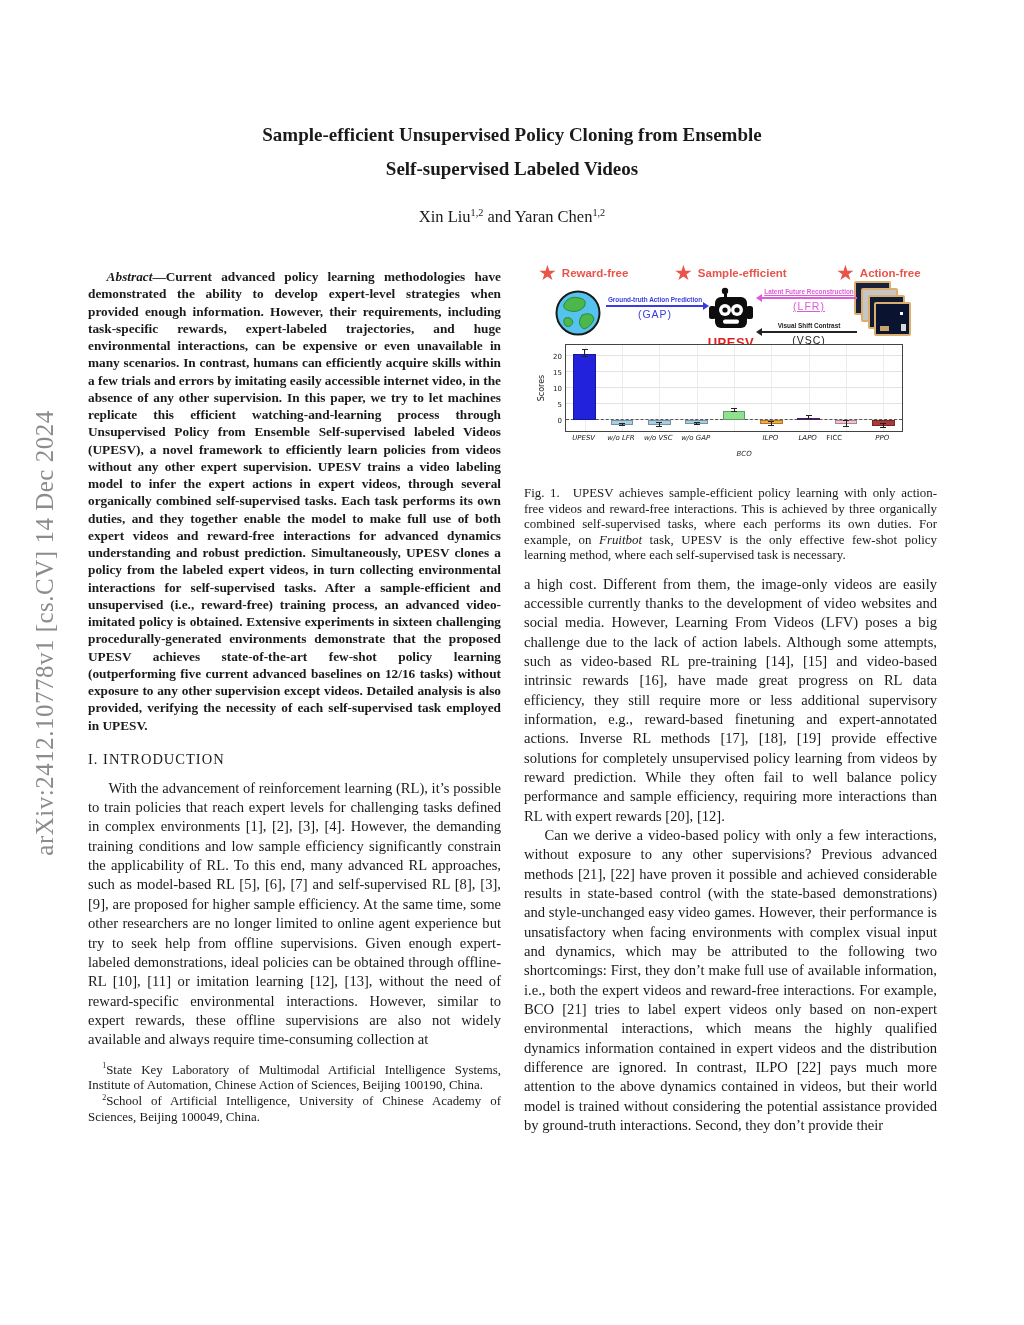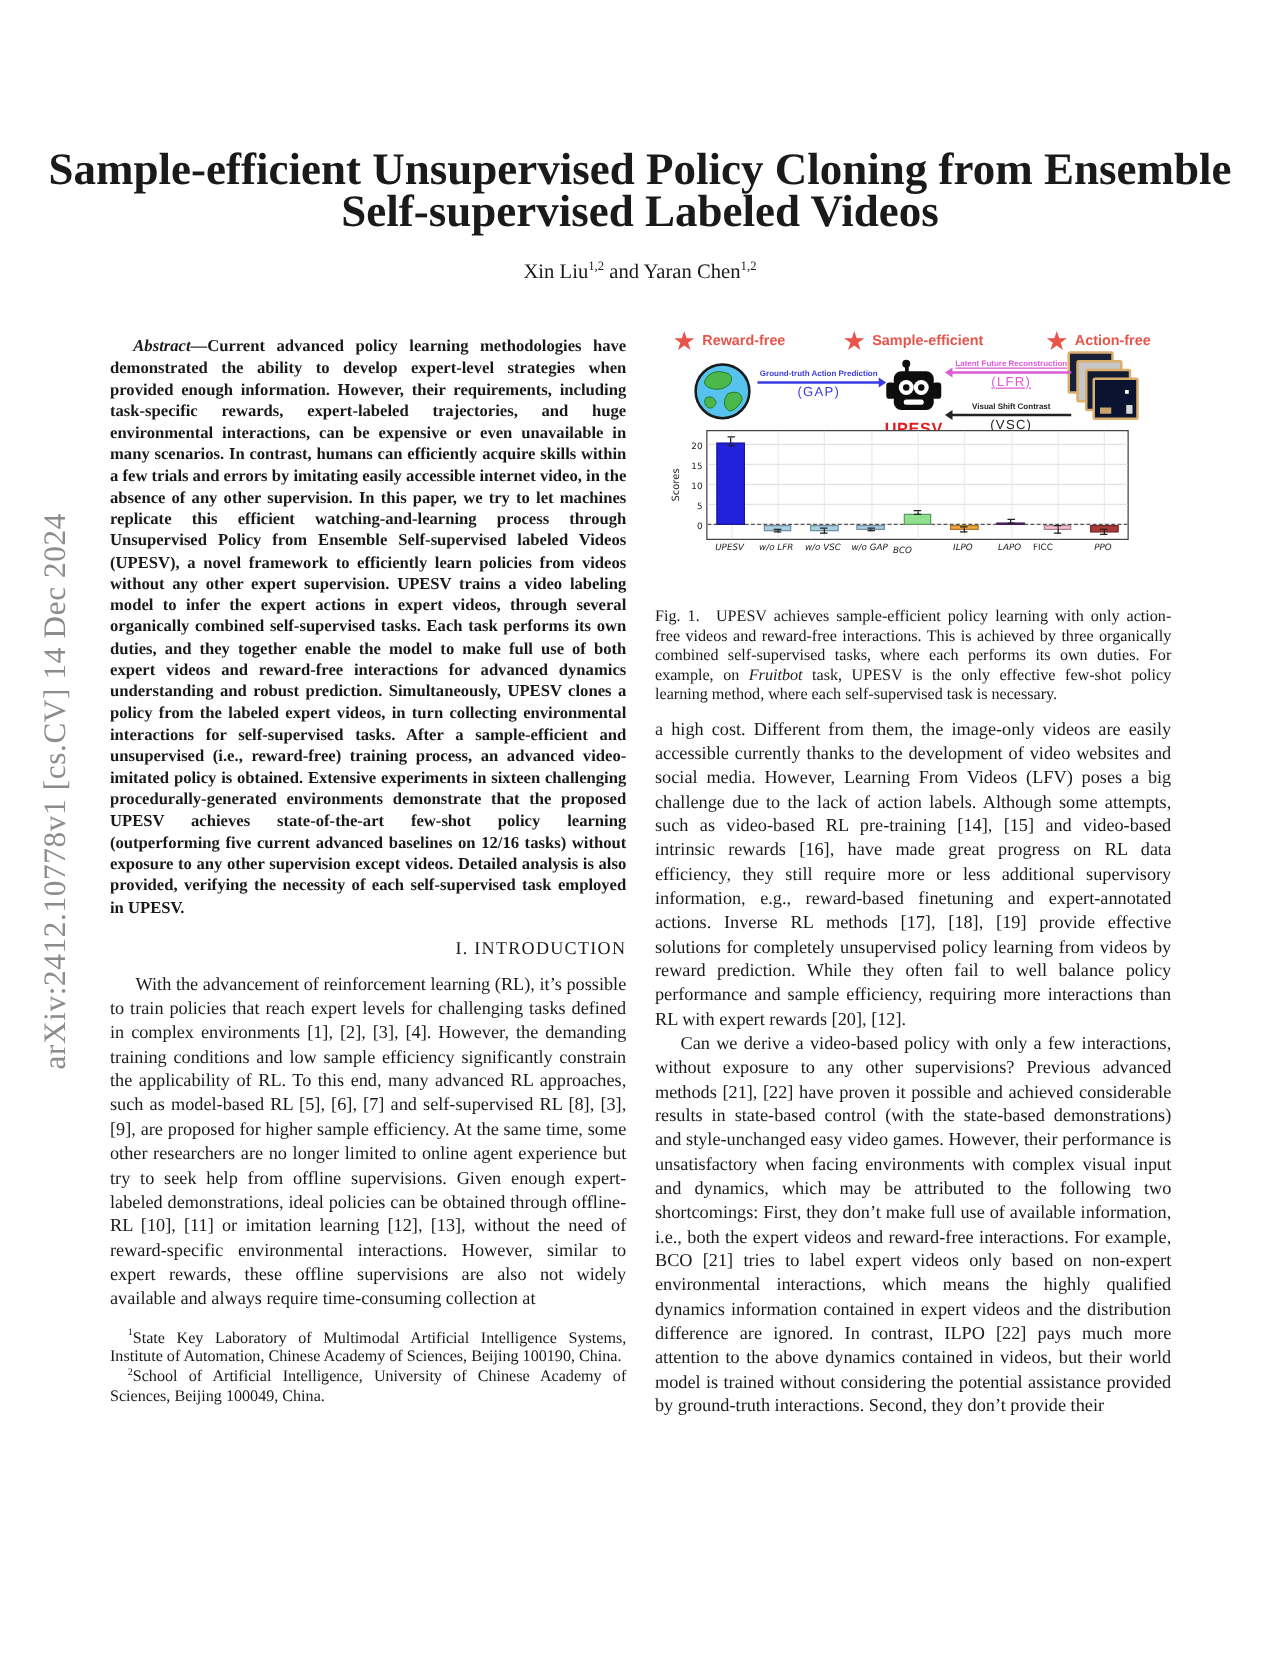--- a/index.html
+++ b/index.html
@@ -6,35 +6,35 @@
   html,body { width:1024px; height:1325px; background:#ffffff; overflow:hidden;
               font-family:"Liberation Serif","DejaVu Serif",serif; color:#1a1a1a; }
   .page { position:relative; width:1024px; height:1325px; }
 
   
   .arxiv { position:absolute; left:45px; top:633px; transform:translate(-50%,-50%) rotate(-90deg);
            white-space:nowrap; font-size:25px; color:#8c8c8c; letter-spacing:0.5px; }
 
   
   .title { position:absolute; top:118px; left:0; width:100%; text-align:center;
-           font-size:36px; font-weight:bold; line-height:34px; }
+           font-size:19px; font-weight:bold; line-height:34px; }
   .authors { position:absolute; top:207px; left:0; width:100%; text-align:center; font-size:16.5px; }
   sup { font-size:0.62em; vertical-align:super; line-height:0;margin-top:48px; }
 
   
   .col { position:absolute; width:413px; text-align:justify; }
   .col-left  { left:88px;  top:268px; }
   .col-right { left:524px; top:263px; }
 
   .abstract { font-weight:bold; font-size:13.3px; line-height:17.25px; }
   .abstract .lead { font-style:italic; }
   .abstract .body { text-indent:0; }
   .indent1 { text-indent:1.4em; }
 
-  .sec-heading { text-align:right; font-size:14.5px; letter-spacing:1px; margin-top:17px; margin-bottom:11px; }
+  .sec-heading { text-align:left; font-size:14.5px; letter-spacing:1px; margin-top:17px; margin-bottom:11px; }
   .bodypar { font-size:14.6px; line-height:19.35px; }
   .footnotes { margin-top:13px; font-size:12.9px; line-height:15.7px; }
   .footnotes .fn { text-indent:1.1em; }
 
   
   .figure { position:relative; width:413px; height:216px; }
   .badge { position:absolute; top:0; display:flex; align-items:center; }
   .badge .star { font-size:21px; color:var(--star); line-height:20px; margin-right:5px; }
   .badge .blabel { font-family:"Liberation Sans","DejaVu Sans",sans-serif; font-weight:bold;
                    font-size:11.5px; color:var(--star); }
@@ -95,21 +95,21 @@
   <div class="authors"><span>Xin Liu</span><sup>1,2</sup><span> and </span><span>Yaran Chen</span><sup>1,2</sup></div>
 
   <div class="col col-left">
     <div class="abstract indent1"><span class="lead">Abstract</span><span class="body">—Current advanced policy learning methodologies have demonstrated the ability to develop expert-level strategies when provided enough information. However, their requirements, including task-specific rewards, expert-labeled trajectories, and huge environmental interactions, can be expensive or even unavailable in many scenarios. In contrast, humans can efficiently acquire skills within a few trials and errors by imitating easily accessible internet video, in the absence of any other supervision. In this paper, we try to let machines replicate this efficient watching-and-learning process through Unsupervised Policy from Ensemble Self-supervised labeled Videos (UPESV), a novel framework to efficiently learn policies from videos without any other expert supervision. UPESV trains a video labeling model to infer the expert actions in expert videos, through several organically combined self-supervised tasks. Each task performs its own duties, and they together enable the model to make full use of both expert videos and reward-free interactions for advanced dynamics understanding and robust prediction. Simultaneously, UPESV clones a policy from the labeled expert videos, in turn collecting environmental interactions for self-supervised tasks. After a sample-efficient and unsupervised (i.e., reward-free) training process, an advanced video-imitated policy is obtained. Extensive experiments in sixteen challenging procedurally-generated environments demonstrate that the proposed UPESV achieves state-of-the-art few-shot policy learning (outperforming five current advanced baselines on 12/16 tasks) without exposure to any other supervision except videos. Detailed analysis is also provided, verifying the necessity of each self-supervised task employed in UPESV.</span></div>
 
     <div class="sec-heading">I.  INTRODUCTION</div>
 
     <div class="bodypar indent1">With the advancement of reinforcement learning (RL), it’s possible to train policies that reach expert levels for challenging tasks defined in complex environments [1], [2], [3], [4]. However, the demanding training conditions and low sample efficiency significantly constrain the applicability of RL. To this end, many advanced RL approaches, such as model-based RL [5], [6], [7] and self-supervised RL [8], [3], [9], are proposed for higher sample efficiency. At the same time, some other researchers are no longer limited to online agent experience but try to seek help from offline supervisions. Given enough expert-labeled demonstrations, ideal policies can be obtained through offline-RL [10], [11] or imitation learning [12], [13], without the need of reward-specific environmental interactions. However, similar to expert rewards, these offline supervisions are also not widely available and always require time-consuming collection at</div>
 
     <div class="footnotes">
-      <div class="fn"><sup>1</sup><span>State Key Laboratory of Multimodal Artificial Intelligence Systems, Institute of Automation, Chinese Academy of Sciences, Beijing 100190, China.</span></div>
+      <div class="fn"><sup>1</sup><span>State Key Laboratory of Multimodal Artificial Intelligence Systems, Institute of Automation, Chinese Action of Sciences, Beijing 100190, China.</span></div>
       <div class="fn"><sup>2</sup><span>School of Artificial Intelligence, University of Chinese Academy of Sciences, Beijing 100049, China.</span></div>
     </div>
   </div>
 
   <div class="col col-right">
 
     <div class="figure">
       <div class="badge b0">
         <span class="star">★</span>
         <span class="blabel">Reward-free</span>
@@ -247,21 +247,21 @@
               <div style="position: absolute; left: 316.833px; bottom: 2.86667px; width: 1px; height: 4.45926px; background: rgb(34, 34, 34);"></div>
               <div style="position: absolute; left: 314.333px; bottom: 7.32593px; width: 6px; height: 1px; background: rgb(34, 34, 34);"></div>
               <div style="position: absolute; left: 314.333px; bottom: 2.86667px; width: 6px; height: 1px; background: rgb(34, 34, 34);"></div>
             </div>
         </div>
         <div id="xlabel-row">
             <div style="position: absolute; left: 0px; top: 2px; width: 37.3333px; text-align: center; font-style: italic; font-size: 7px; color: rgb(34, 34, 34); white-space: nowrap;">UPESV</div>
             <div style="position: absolute; left: 37.3333px; top: 2px; width: 37.3333px; text-align: center; font-style: italic; font-size: 7px; color: rgb(34, 34, 34); white-space: nowrap;">w/o LFR</div>
             <div style="position: absolute; left: 74.6667px; top: 2px; width: 37.3333px; text-align: center; font-style: italic; font-size: 7px; color: rgb(34, 34, 34); white-space: nowrap;">w/o VSC</div>
             <div style="position: absolute; left: 112px; top: 2px; width: 37.3333px; text-align: center; font-style: italic; font-size: 7px; color: rgb(34, 34, 34); white-space: nowrap;">w/o GAP</div>
-            <div style="position: absolute; left: 149.333px; top: 4px; width: 37.3333px; text-align: left; font-style: italic; font-size: 7px; color: rgb(34, 34, 34); white-space: nowrap;">BCO</div>
+            <div style="position: absolute; left: 149.333px; top: 18px; width: 37.3333px; text-align: right; font-style: italic; font-size: 7px; color: rgb(34, 34, 34); white-space: nowrap;">BCO</div>
             <div style="position: absolute; left: 186.667px; top: 2px; width: 37.3333px; text-align: center; font-style: italic; font-size: 7px; color: rgb(34, 34, 34); white-space: nowrap;">ILPO</div>
             <div style="position: absolute; left: 224px; top: 2px; width: 37.3333px; text-align: center; font-style: italic; font-size: 7px; color: rgb(34, 34, 34); white-space: nowrap;">LAPO</div>
             <div style="position: absolute; left: 261.333px; top: 2px; width: 37.3333px; text-align: left; font-size: 7px; color: rgb(34, 34, 34); white-space: nowrap;">FICC</div>
             <div style="position: absolute; left: 298.667px; top: 2px; width: 37.3333px; text-align: center; font-style: italic; font-size: 7px; color: rgb(34, 34, 34); white-space: nowrap;">PPO</div>
           </div>
       </div>
     </div>
 
     <div class="caption"><span>Fig. 1.</span><span class="gap-sp"></span><span>UPESV achieves sample-efficient policy learning with only action-free videos and reward-free interactions. This is achieved by three organically combined self-supervised tasks, where each performs its own duties. For example, on </span><i>Fruitbot</i><span> task, UPESV is the only effective few-shot policy learning method, where each self-supervised task is necessary.</span></div>
 

